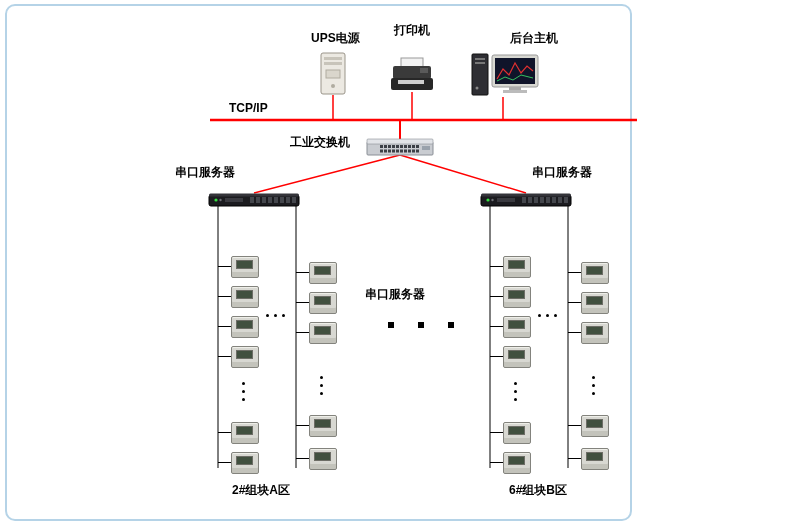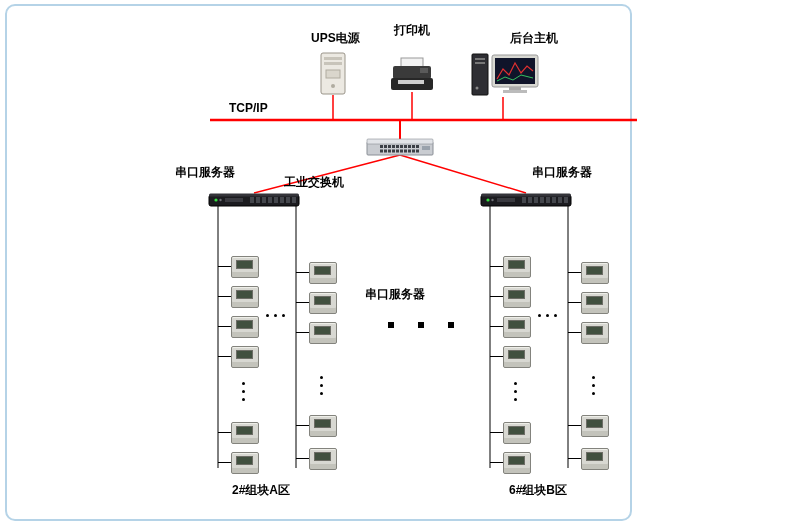--- a/index.html
+++ b/index.html
@@ -152,21 +152,21 @@
         <rect x="78" y="5" width="4" height="6"></rect>
           <rect x="84" y="5" width="4" height="6"></rect>
       </g>
     </svg>
   </div>
 
   <div class="lbl" style="left:311px;top:31px;">UPS电源</div>
   <div class="lbl" style="left:394px;top:23px;">打印机</div>
   <div class="lbl" style="left:510px;top:31px;text-align:center;">后台主机</div>
   <div class="lbl" style="left:208px;top:101px;margin-left:21px;">TCP/IP</div>
-  <div class="lbl" style="left:284px;top:135px;margin-top:40px;">工业交换机</div>
+  <div class="lbl" style="left:290px;top:135px;">工业交换机</div>
   <div class="lbl" style="left:175px;top:165px;">串口服务器</div>
   <div class="lbl" style="left:532px;top:165px;">串口服务器</div>
   <div class="lbl" style="left:365px;top:287px;">串口服务器</div>
   <div class="lbl" style="left:224px;top:483px;margin-left:8px;">2#组块A区</div>
   <div class="lbl" style="left:509px;top:483px;">6#组块B区</div>
 
   <div class="meter" style="left:231px;top:256px;"></div>
   <div class="meter" style="left:231px;top:286px;"></div>
   <div class="meter" style="left:231px;top:316px;"></div>
   <div class="meter" style="left:231px;top:346px;"></div>

